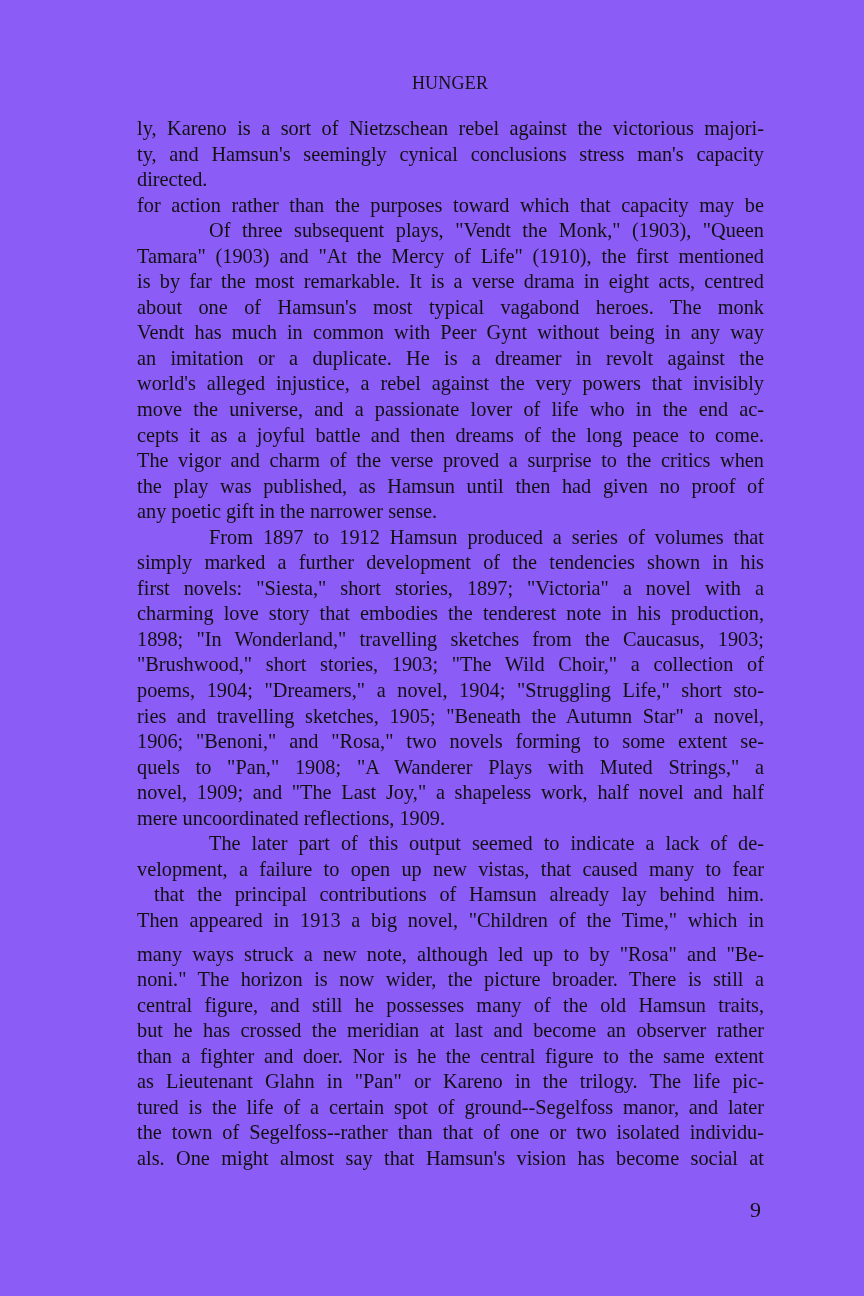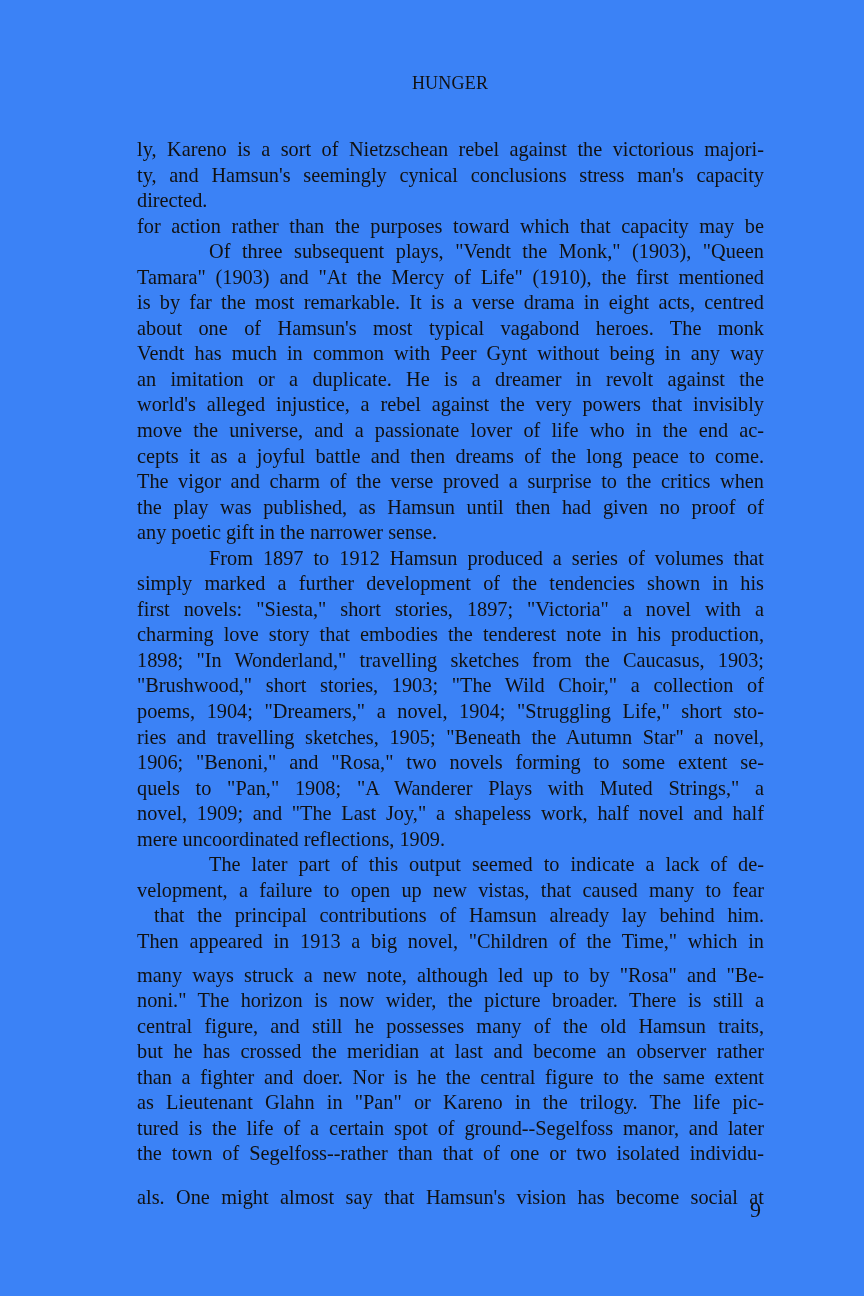--- a/index.html
+++ b/index.html
@@ -1,20 +1,20 @@
 <!DOCTYPE html>
 <html><head>
 <meta charset="utf-8">
 <style>
   html, body { margin: 0; padding: 0; background: #ffffff; }
   body { width: 864px; height: 1296px; position: relative; overflow: hidden; }
-  .page { position: absolute; left: 0; top: 0; width: 864px; height: 1296px; background: #3b82f6; color: #111111;
+  .page { position: absolute; left: 0; top: 0; width: 864px; height: 1296px; background: #8b5cf6; color: #111111;
           font-family: "Liberation Serif", "DejaVu Serif", serif; }
   .running-head { position: absolute; top: 73px; left: 0; width: 900px; text-align: center; font-size: 18px; letter-spacing: 0.2px; }
-  .body-text { position: absolute; top: 137px; left: 137px; width: 627px; font-size: 20.3px; line-height: 25.55px; }
+  .body-text { position: absolute; top: 116px; left: 137px; width: 627px; font-size: 20.3px; line-height: 25.55px; }
   .line { display: block; text-align: justify; text-align-last: justify; white-space: nowrap; height: 25.55px; }
   .line.last { text-align-last: left; }
   .line.indent { padding-left: 72px; }
   .page-number { position: absolute; top: 1197px; left: 750px; font-size: 22px; }
 </style>
 </head>
 <body>
 
 <div class="page">
   <div class="running-head">HUNGER</div>
@@ -60,18 +60,18 @@
       <span class="line" style="white-space: normal; overflow: hidden; margin-left: 17px;">that the principal contributions of Hamsun already lay behind him.</span>
       <span class="line" style="white-space: normal; overflow: hidden;">Then appeared in 1913 a big novel, "Children of the Time," which in</span>
       <span class="line" style="white-space: normal; overflow: hidden; margin-top: 8px;">many ways struck a new note, although led up to by "Rosa" and "Be-</span>
       <span class="line" style="white-space: normal; overflow: hidden;">noni." The horizon is now wider, the picture broader. There is still a</span>
       <span class="line" style="white-space: normal; overflow: hidden;">central figure, and still he possesses many of the old Hamsun traits,</span>
       <span class="line" style="white-space: normal; overflow: hidden;">but he has crossed the meridian at last and become an observer rather</span>
       <span class="line" style="white-space: normal; overflow: hidden;">than a fighter and doer. Nor is he the central figure to the same extent</span>
       <span class="line" style="white-space: normal; overflow: hidden;">as Lieutenant Glahn in "Pan" or Kareno in the trilogy. The life pic-</span>
       <span class="line" style="white-space: normal; overflow: hidden;">tured is the life of a certain spot of ground--Segelfoss manor, and later</span>
       <span class="line" style="white-space: normal; overflow: hidden;">the town of Segelfoss--rather than that of one or two isolated individu-</span>
-      <span class="line" style="white-space: normal; overflow: hidden; margin-top: 18px;">als. One might almost say that Hamsun's vision has become social at</span>
+      <span class="line" style="white-space: normal; overflow: hidden;">als. One might almost say that Hamsun's vision has become social at</span>
     </div>
   </div>
 
   <div class="page-number">9</div>
 </div>
 
 </body></html>

